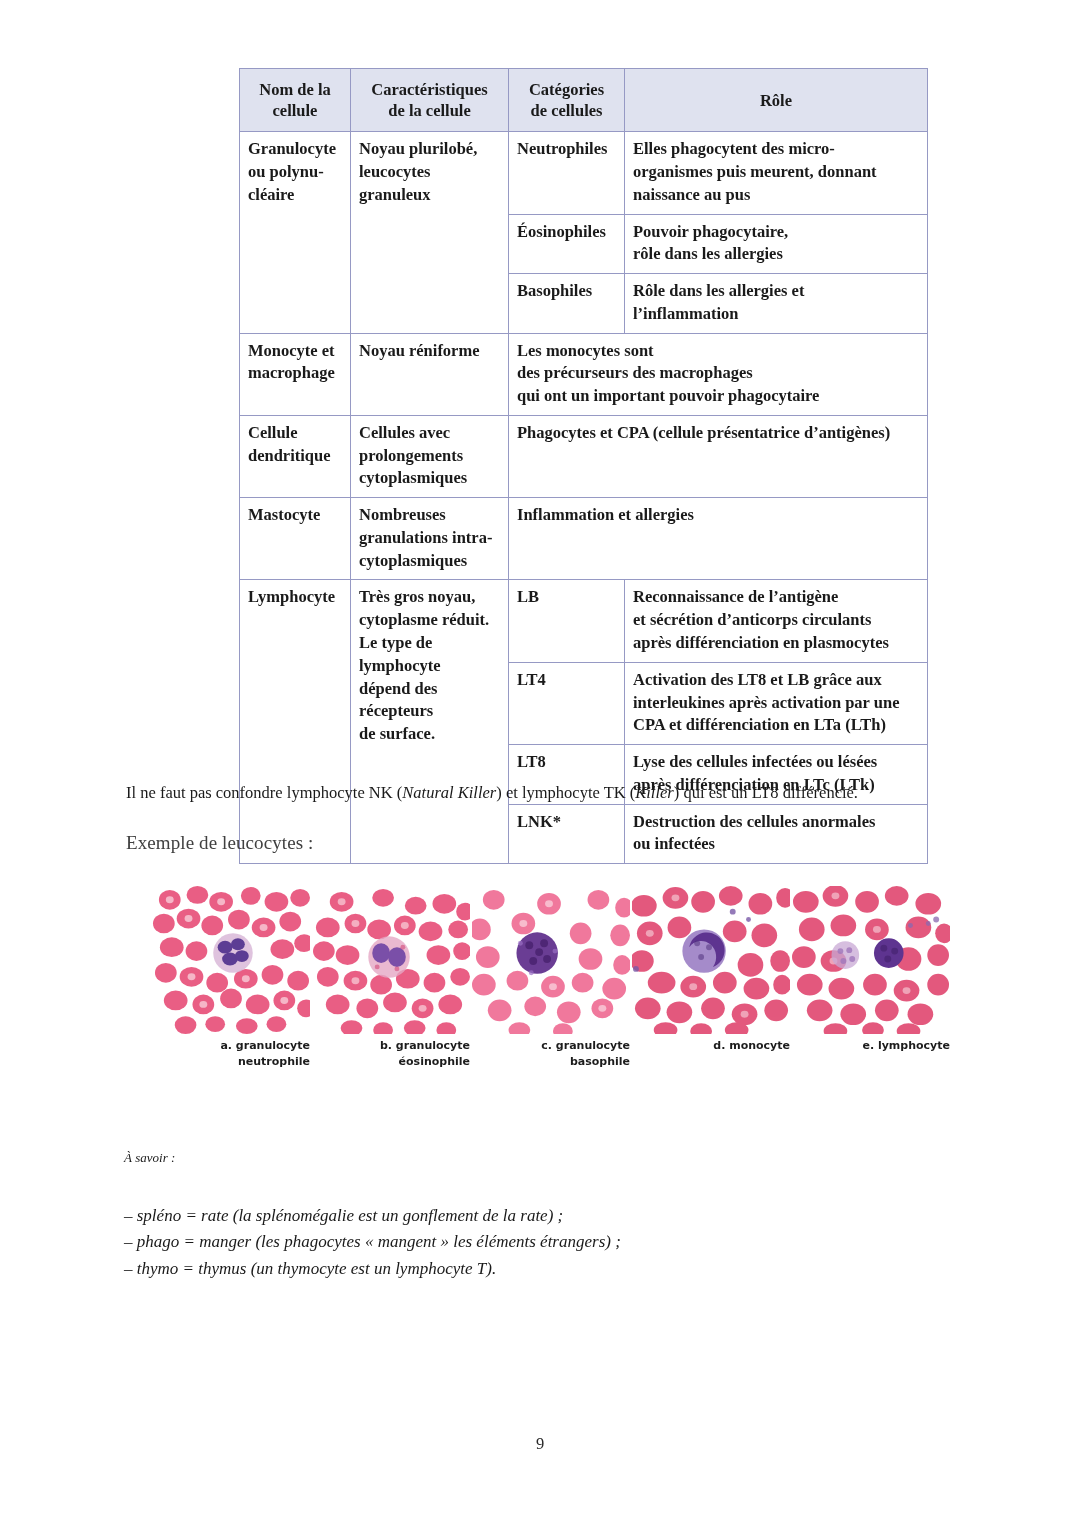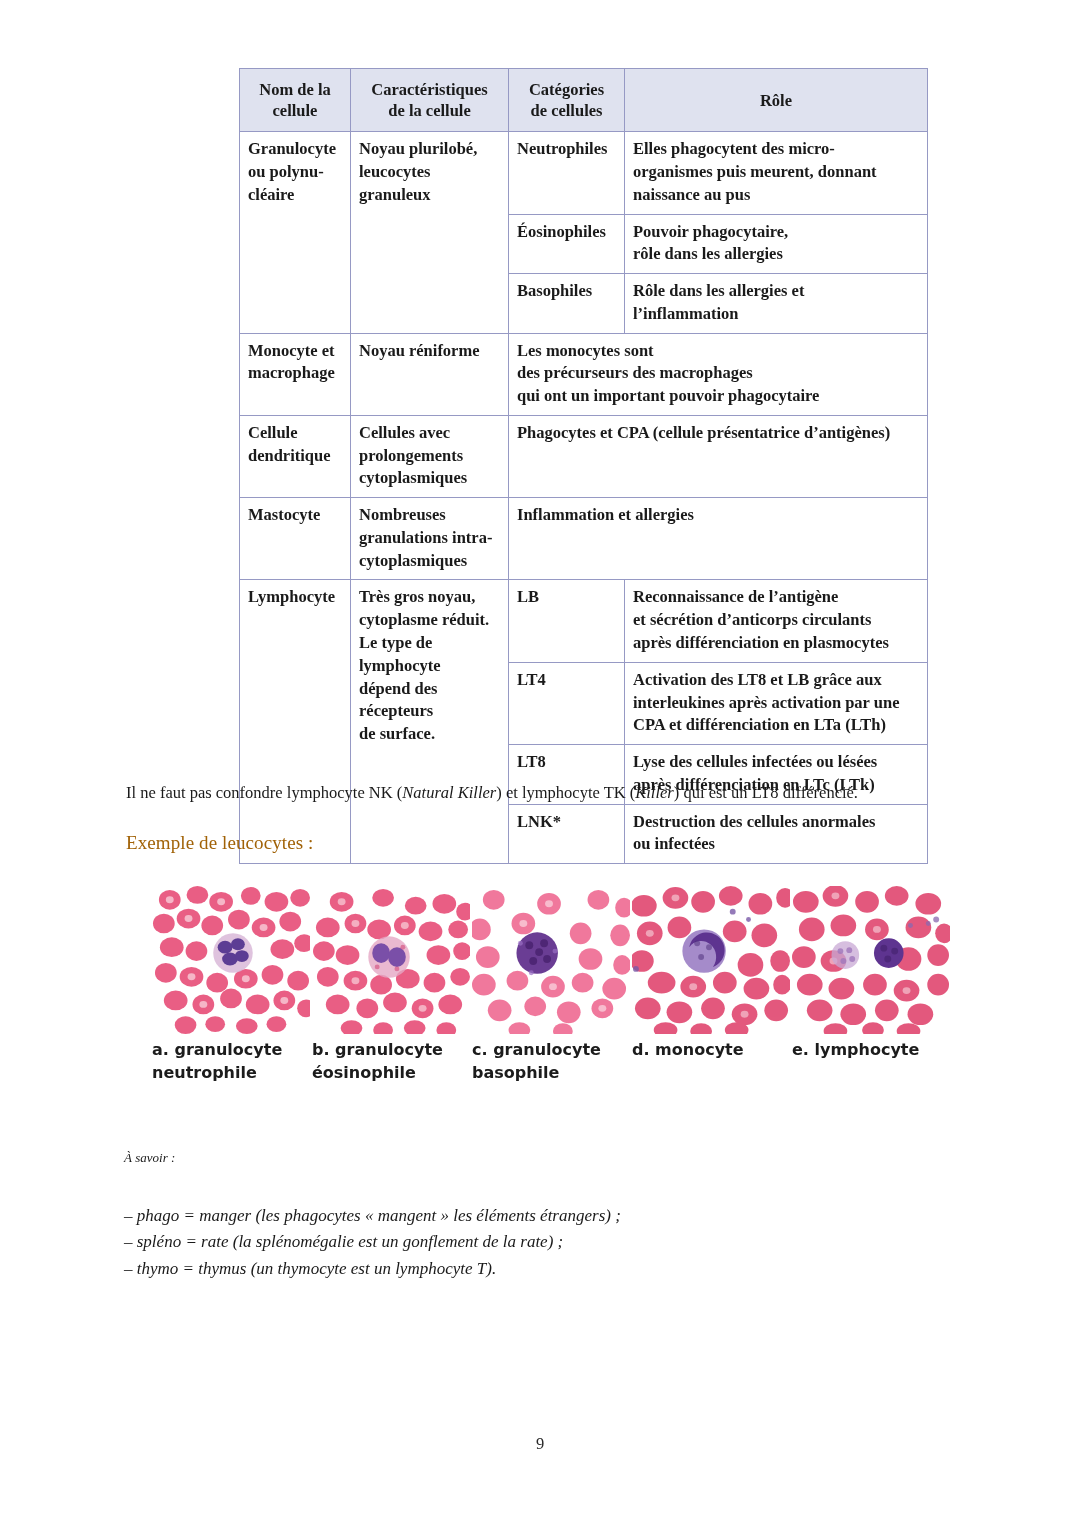--- a/index.html
+++ b/index.html
@@ -61,21 +61,21 @@
     color: #1a1a1a;
   }
   #note-nk { left: 126px; top: 781px; width: 860px; }
   .ital { font-style: italic; }
 
   #example-heading {
     position: absolute;
     left: 126px;
     top: 832px;
     font-size: 19px;
-    color: #a16207;
+    color: #404040;
     letter-spacing: 0.1px;
   }
 
   
   .micro-strip {
     position: absolute;
     left: 152px;
     top: 886px;
     width: 798px;
     height: 148px;
@@ -93,23 +93,23 @@
   .captions {
     position: absolute;
     left: 152px;
     top: 1038px;
     width: 798px;
     display: flex;
     gap: 2px;
   }
   .caption {
     flex: 1 1 0;
-    text-align: left;
+    text-align: right;
     font-family: "DejaVu Sans", sans-serif;
-    font-size: 16px;
+    font-size: 11px;
     font-weight: bold;
     line-height: 1.45;
     color: #1c1c1c;
   }
   .caption span { display: block; }
 
   
   #asavoir-title {
     position: absolute;
     left: 124px;
@@ -602,18 +602,18 @@
   <div class="caption">
     <span>d. monocyte</span>
   </div>
   <div class="caption">
     <span>e. lymphocyte</span>
   </div>
 </div>
 
 <div id="asavoir-title">À savoir :</div>
 <div id="asavoir-list">
+  <span class="li">– spléno = rate (la splénomégalie est un gonflement de la rate) ;</span>
   <span class="li">– phago = manger (les phagocytes « mangent » les éléments étrangers) ;</span>
-  <span class="li">– spléno = rate (la splénomégalie est un gonflement de la rate) ;</span>
   <span class="li">– thymo = thymus (un thymocyte est un lymphocyte T).</span>
 </div>
 
 <div id="page-number">9</div>
 
 </body></html>

